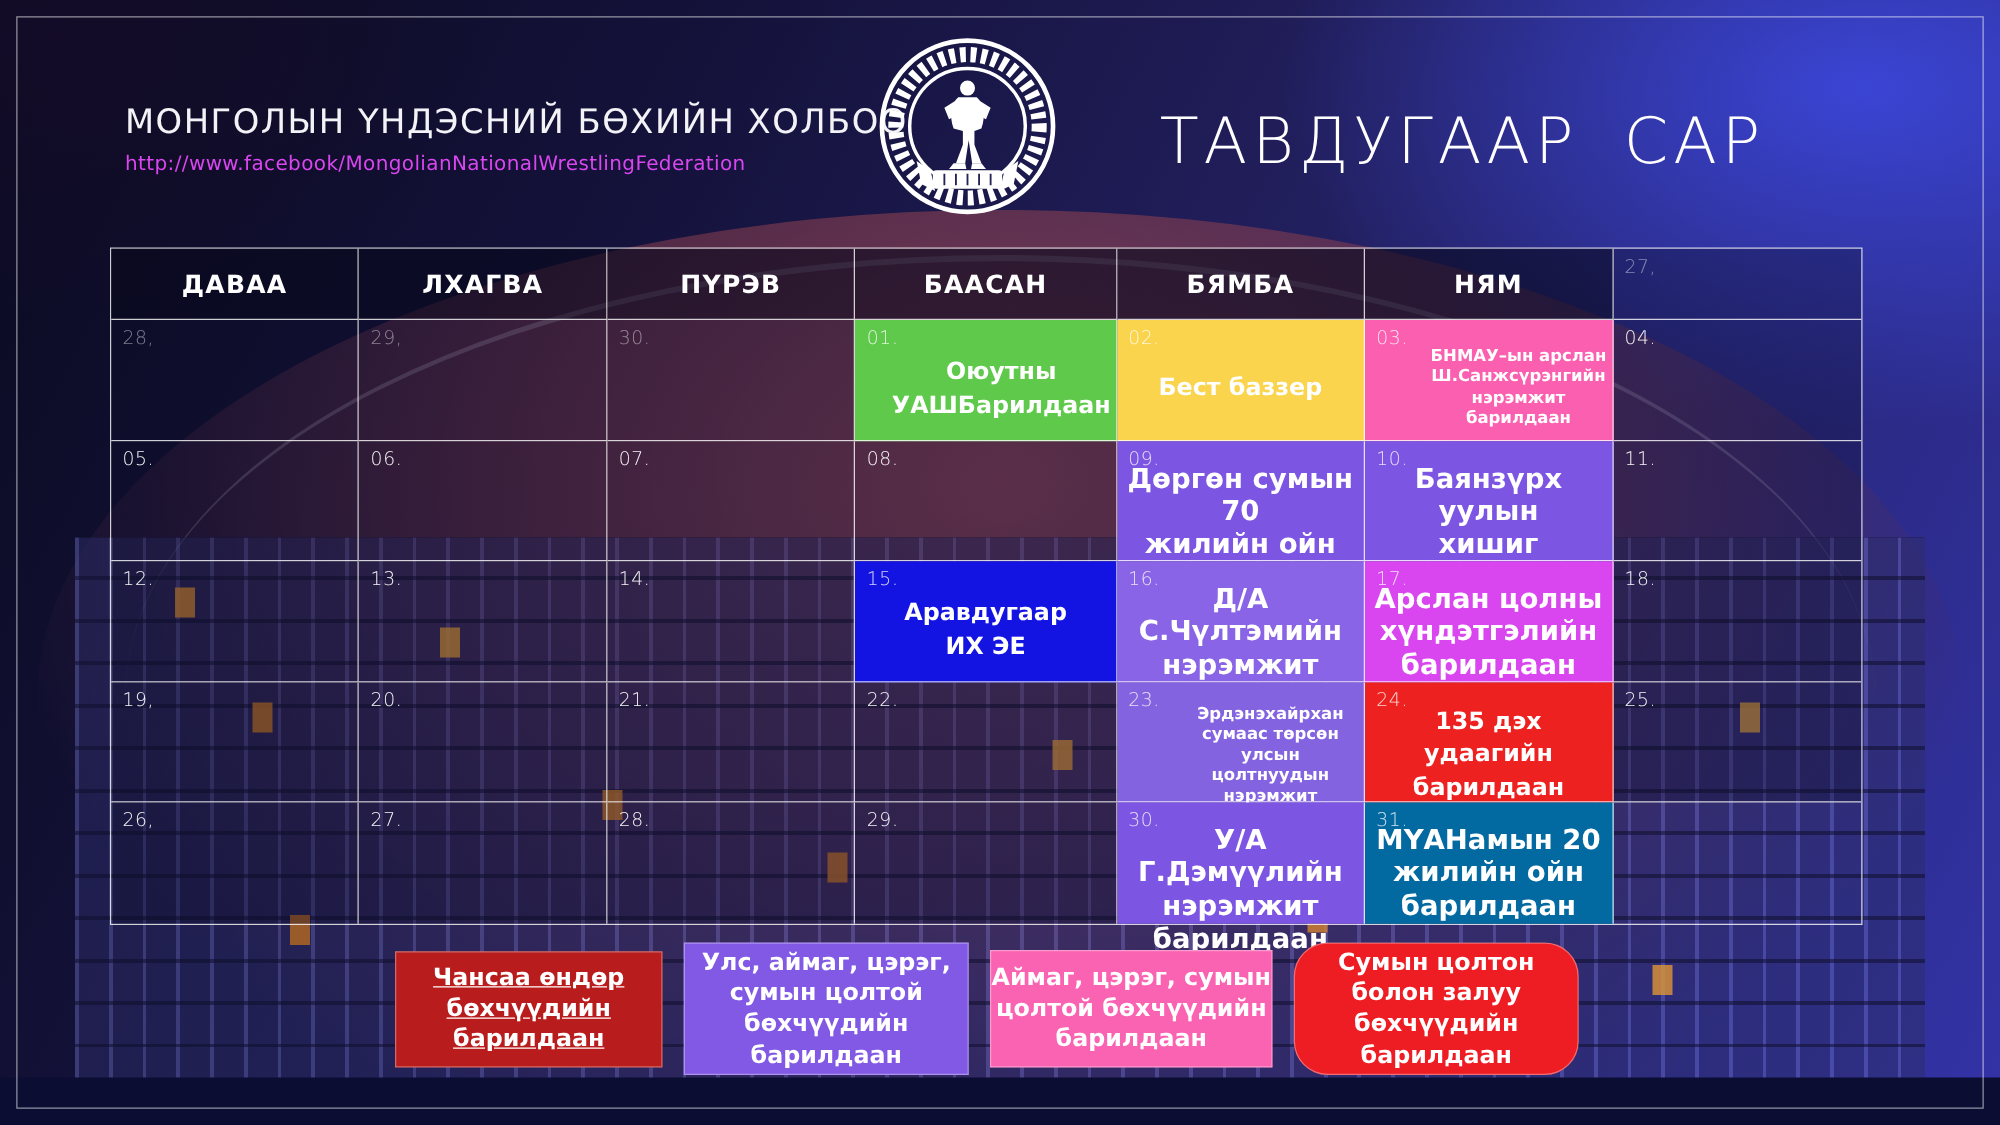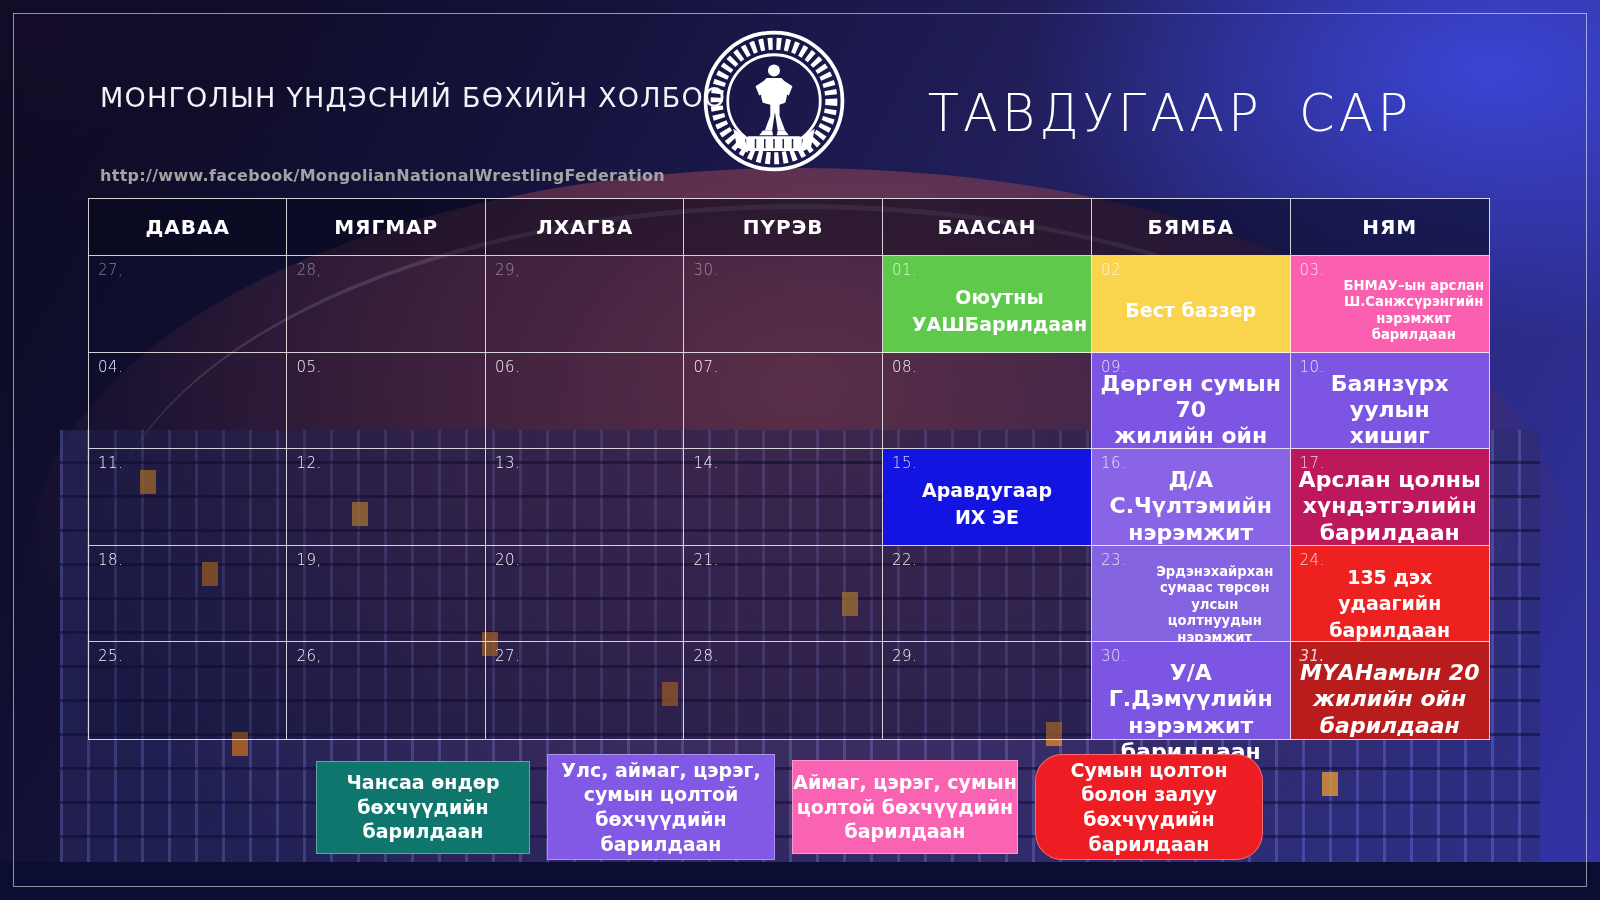--- a/index.html
+++ b/index.html
@@ -31,22 +31,22 @@
     box-shadow: 62px 92px #c77722, 212px 32px #e09a36, 342px 162px #d07f28, 522px 212px #c9752a,
       702px 122px #e0993a, 906px 252px #d5832c, 1052px 182px #ca7a26, 1182px 302px #df9636,
       92px 262px #b86a22, 422px 332px #d98f30, 822px 342px #c57324, 1252px 92px #e0a040;
   }
   .bg-bottom { position:absolute; left:0; bottom:0; width:100%; height:38px; background:#0b0d33; }
   .frame { position:absolute; inset:13px; border:1px solid rgba(255,255,255,.55); pointer-events:none; }
 
   
   .org-title { position:absolute; left:100px; top:82px; font-size:27px; color:#f2f2f7;
     letter-spacing:1.2px; font-weight:400; }
-  .org-url { position:absolute; left:100px; top:121px; font-size:16px; color:#a3a3a3;
-    font-weight:700; letter-spacing:.3px;margin-top:45px; }
+  .org-url { position:absolute; left:100px; top:121px; font-size:16px; color:#d946ef;
+    font-weight:400; letter-spacing:.3px; }
   .logo { position:absolute; left:700px; top:27px; width:148px; height:148px; }
   .logo svg { width:100%; height:100%; }
   .month-title { position:absolute; left:890px; top:84px; width:560px; text-align:center;
     font-size:51px; font-weight:300; color:#fff; letter-spacing:4px; word-spacing:16px; }
 
   
   .cal { position:absolute; left:88px; top:198px; width:1402px;
     display:grid; grid-template-columns:repeat(7,1fr); grid-template-rows:57px repeat(5,96.5px);
     border:1px solid rgba(255,255,255,.8); box-sizing:border-box; }
   .day-header { border-right:1px solid rgba(255,255,255,.8); border-bottom:1px solid rgba(255,255,255,.8);
@@ -106,21 +106,20 @@
       <path d="M112 118 L124 110 L120 130 L108 136 Z" fill="#ffffff"></path>
       <rect x="50" y="118" width="60" height="16" rx="3" fill="#ffffff"></rect>
       <path d="M60 121 v10 M70 121 v10 M80 121 v10 M90 121 v10 M100 121 v10" stroke="#232355" stroke-width="1.6" fill="none"></path>
     </svg>
   </div>
 
   <div class="month-title">ТАВДУГААР САР</div>
 
   <div class="cal" id="cal-grid">
       <div class="day-header">ДАВАА</div>
-      <div class="day-header">МЯГМАР</div>
       <div class="day-header">ЛХАГВА</div>
       <div class="day-header">ПҮРЭВ</div>
       <div class="day-header">БААСАН</div>
       <div class="day-header">БЯМБА</div>
       <div class="day-header">НЯМ</div>
       <div class="cal-cell">
         <div class="date-num muted">27,</div>
       </div>
       <div class="cal-cell">
         <div class="date-num muted">28,</div>
@@ -189,21 +188,21 @@
         <div class="date-num">15.</div>
         <div class="event-text large">Аравдугаар
 ИХ ЭЕ</div>
       </div>
       <div class="cal-cell has-event" style="background: rgb(138, 100, 230);">
         <div class="date-num">16.</div>
         <div class="event-text">Д/А С.Чүлтэмийн
 нэрэмжит
 барилдаан</div>
       </div>
-      <div class="cal-cell has-event" style="background: #be185d;">
+      <div class="cal-cell has-event" style="background: #d946ef;">
         <div class="date-num">17.</div>
         <div class="event-text">Арслан цолны
 хүндэтгэлийн
 барилдаан</div>
       </div>
       <div class="cal-cell">
         <div class="date-num">18.</div>
       </div>
       <div class="cal-cell">
         <div class="date-num">19,</div>
@@ -243,30 +242,30 @@
       </div>
       <div class="cal-cell">
         <div class="date-num">29.</div>
       </div>
       <div class="cal-cell has-event" style="background: rgb(124, 85, 227);">
         <div class="date-num">30.</div>
         <div class="event-text">У/А Г.Дэмүүлийн
 нэрэмжит
 барилдаан</div>
       </div>
-      <div class="cal-cell has-event" style="background: #b91c1c; font-style: italic;">
+      <div class="cal-cell has-event" style="background: #0369a1;">
         <div class="date-num">31.</div>
         <div class="event-text">МҮАНамын 20
 жилийн ойн
 барилдаан</div>
       </div>
     </div>
 
   <div class="legend" id="legend">
-      <div class="legend-box" style="background: #0f766e;"><div class="legend-label">Чансаа өндөр
+      <div class="legend-box" style="background: #b91c1c; text-decoration: underline;"><div class="legend-label">Чансаа өндөр
 бөхчүүдийн
 барилдаан</div></div>
       <div class="legend-box" style="background: rgb(129, 89, 228);"><div class="legend-label">Улс, аймаг, цэрэг,
 сумын цолтой
 бөхчүүдийн
 барилдаан</div></div>
       <div class="legend-box" style="background: rgb(250, 99, 178);"><div class="legend-label">Аймаг, цэрэг, сумын
 цолтой бөхчүүдийн
 барилдаан</div></div>
       <div class="legend-box" style="background: rgb(238, 29, 36);"><div class="legend-label">Сумын цолтон

